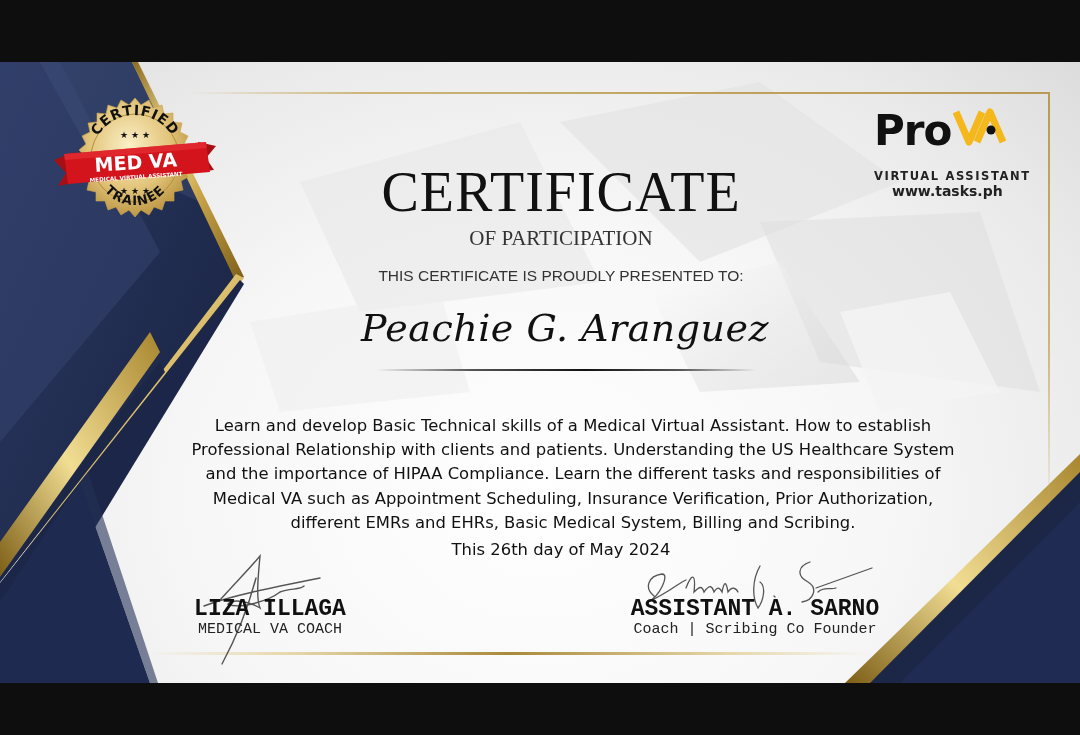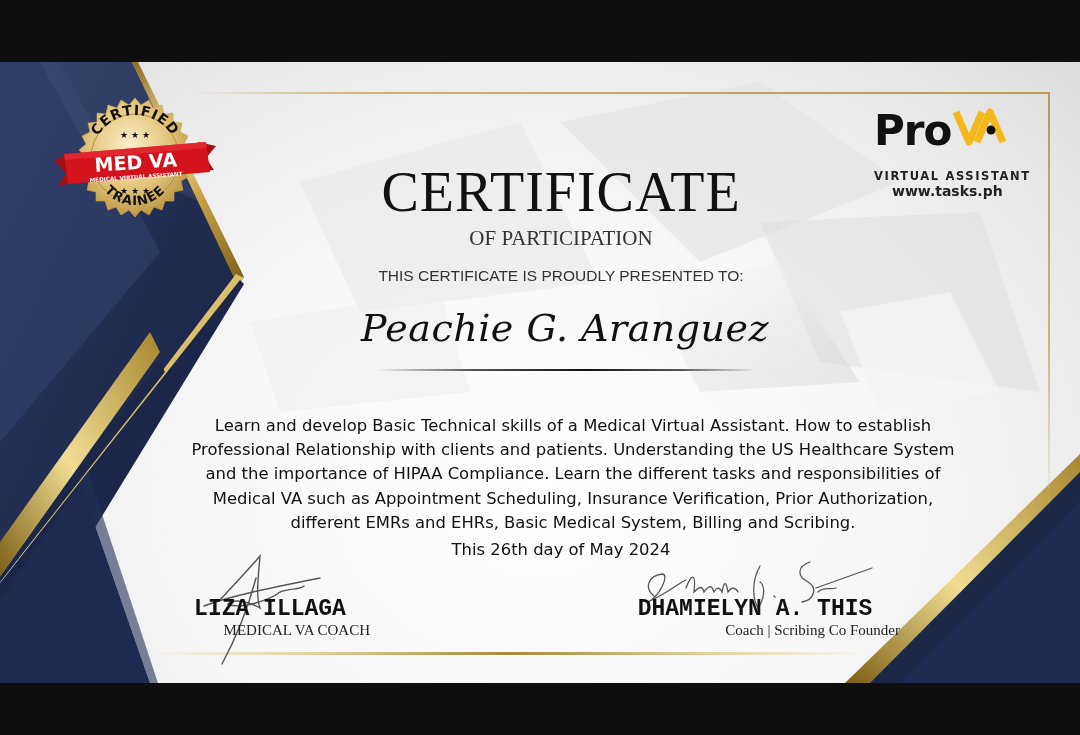--- a/index.html
+++ b/index.html
@@ -70,21 +70,21 @@
     font-family: "DejaVu Sans", sans-serif; font-size: 16.4px; color: #111;
   }
   .sig-block { position: absolute; text-align: center; }
   .sig-left { left: 170px; top: 536px; width: 200px; }
   .sig-right { left: 610px; top: 536px; width: 290px; }
   .sig-name {
     font-family: Liberation Mono, monospace; font-weight: 700; font-size: 23px; color: #111;
     line-height: 22px;
   }
   .sig-role {
-    font-family: Liberation Serif, serif; font-size: 15px; color: #222; line-height: 20px; text-align: right;
+    font-family: Liberation Mono, monospace; font-size: 15px; color: #222; line-height: 20px;
   }
   .sig-svg { position: absolute; }
 </style>
 </head>
 <body>
 
 <div class="viewer">
   <div class="cert">
 
     <svg class="bg-svg" viewBox="0 0 1080 621">
@@ -207,17 +207,17 @@
                M 120,14 C 112,28 112,46 118,56 C 124,48 126,34 120,30 M 134,44 L 135,45
                M 170,10 C 158,14 156,24 168,30 C 178,36 174,48 162,50 M 176,36 L 232,16
                M 178,40 C 184,34 190,38 196,36" fill="none" stroke="#555" stroke-width="1.3" stroke-linecap="round"></path>
     </svg>
 
     <div class="sig-block sig-left">
       <div class="sig-name">LIZA ILLAGA</div>
       <div class="sig-role">MEDICAL VA COACH</div>
     </div>
     <div class="sig-block sig-right">
-      <div class="sig-name">DHAMIELYN A. THIS</div>
+      <div class="sig-name">ASSISTANT A. SARNO</div>
       <div class="sig-role">Coach | Scribing Co Founder</div>
     </div>
   </div>
 </div>
 
 </body></html>

